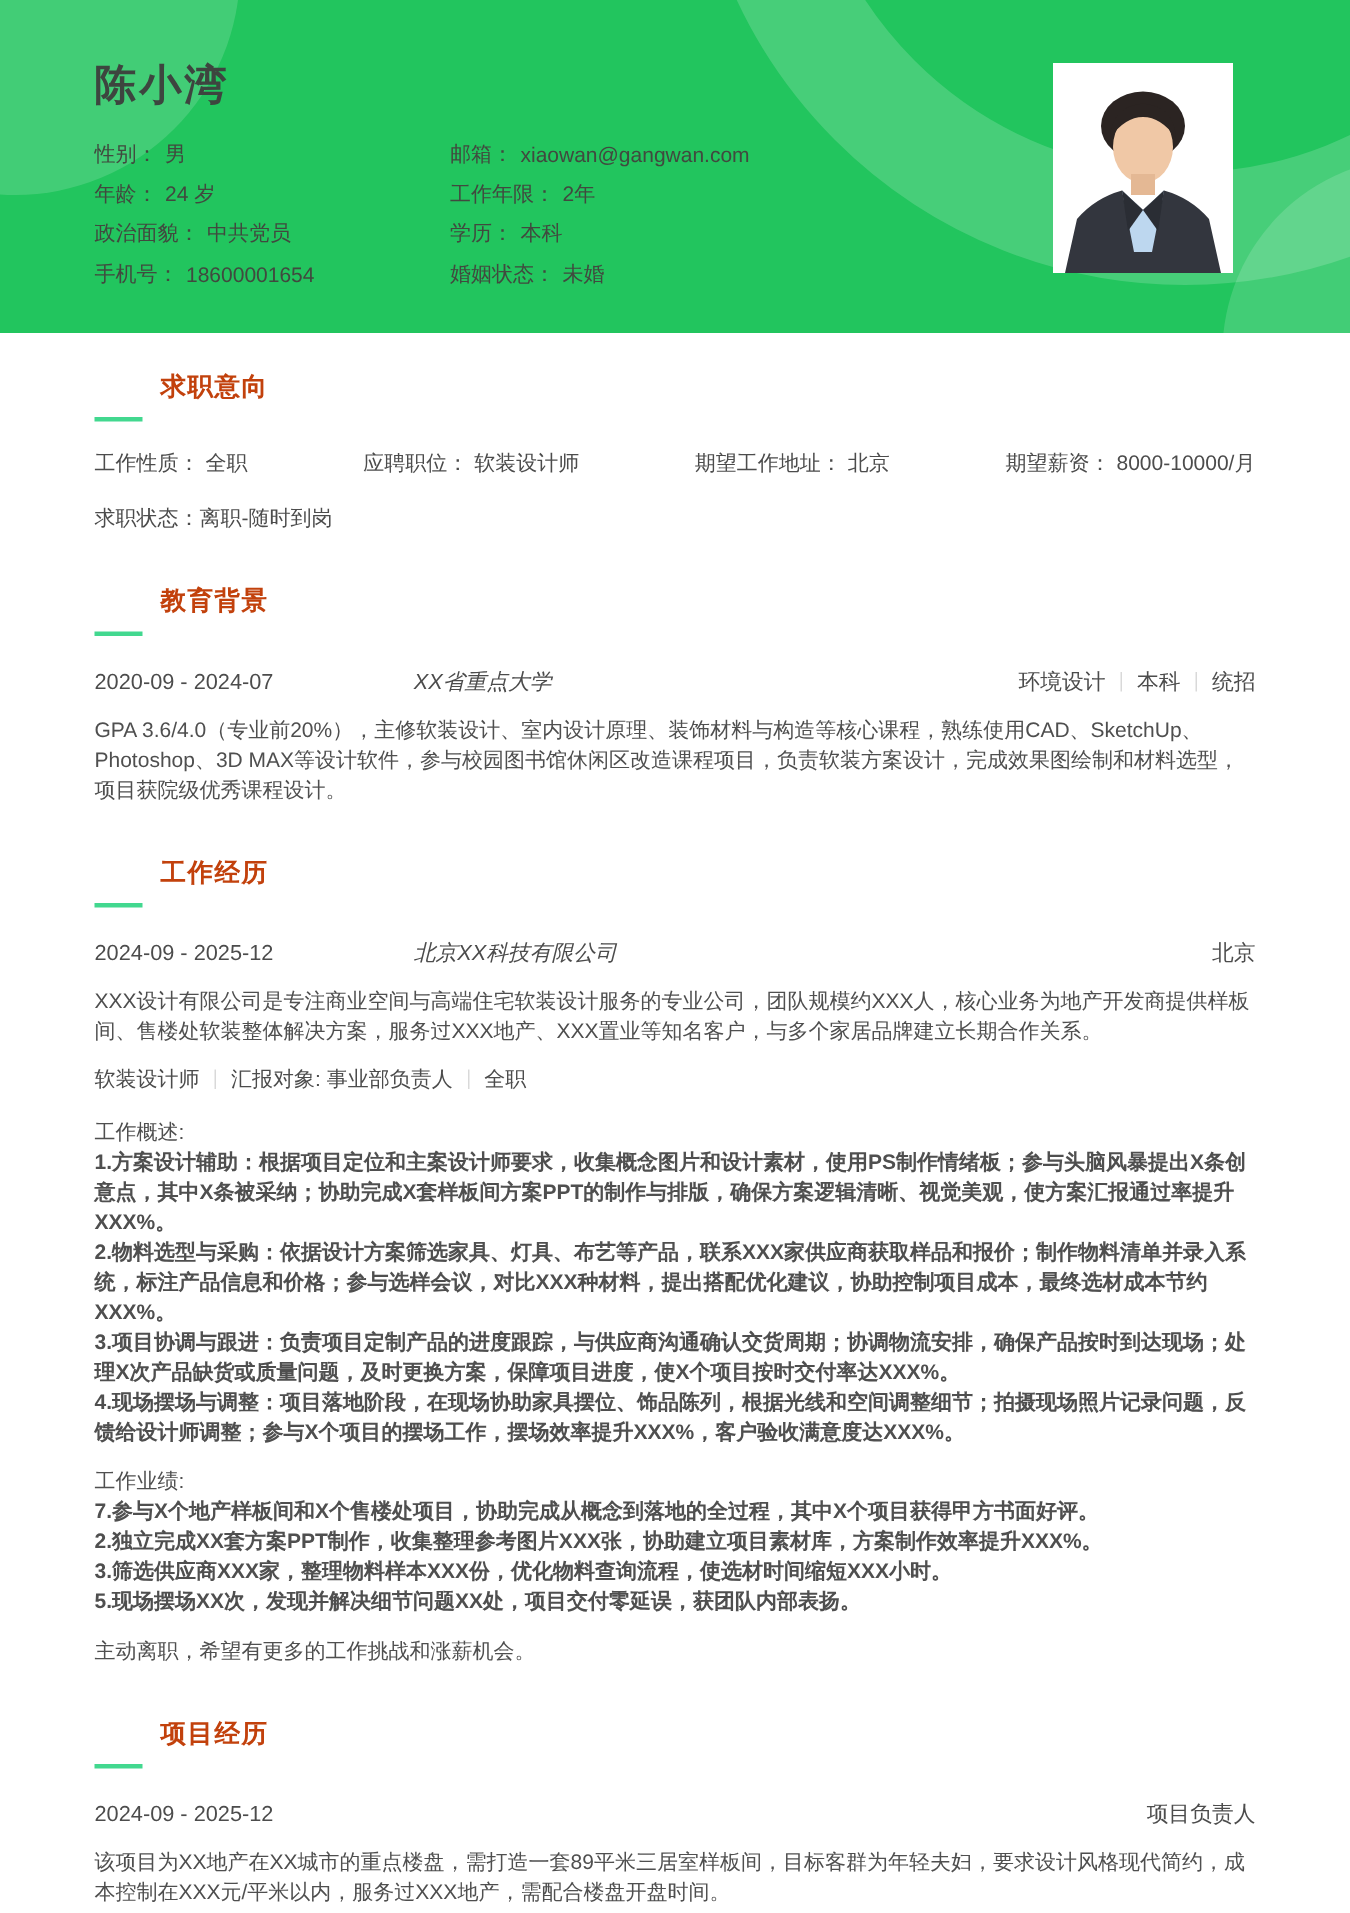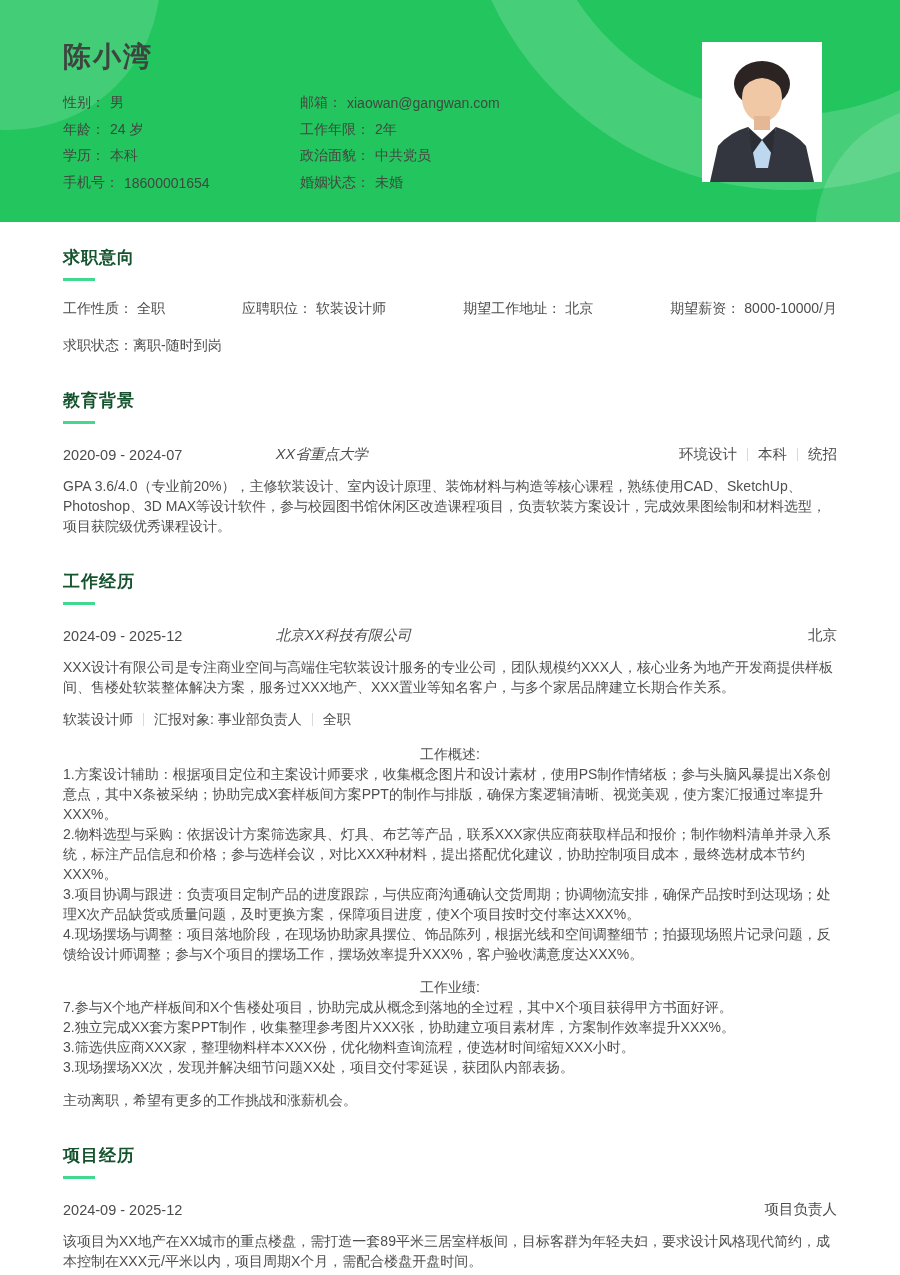--- a/index.html
+++ b/index.html
@@ -61,22 +61,23 @@
     overflow: hidden;
   }
 
   
   .main { padding: 0 63px; }
   .section-title-wrap { margin-top: 24px; }
   .section-title-wrap.gap-lg { margin-top: 34px; }
   .section-title {
     font-size: 17px;
     font-weight: bold;
-    color: #14532d;
+    color: #c2410c;
     letter-spacing: 1px;
+    margin-left: 44px;
   }
   .title-underline {
     width: 32px; height: 3px;
     background: #42d88f;
     margin-top: 9px;
   }
 
   .kv-row {
     margin-top: 19px;
     display: flex;
@@ -107,22 +108,22 @@
     vertical-align: -2px;
   }
 
   .para {
     margin-top: 12px;
     font-size: 14px;
     line-height: 20px;
     color: #4f4f4f;
   }
   .tag-line { margin-top: 14px; font-size: 14px; color: #4c4c4c; }
-  .block-label { margin-top: 15px; font-size: 14px; line-height: 20px; color: #4f4f4f; text-align: center; }
-  .block p { margin: 0; font-size: 14px; line-height: 20px; color: #4f4f4f; }
+  .block-label { margin-top: 15px; font-size: 14px; line-height: 20px; color: #4f4f4f; }
+  .block p { margin: 0; font-size: 14px; line-height: 20px; color: #4f4f4f; font-weight: bold; }
   .block { margin-top: 0; }
   .gap-sm { margin-top: 13px; }
 </style>
 </head>
 <body>
 
 <div class="header">
   <div class="deco deco-ring"></div>
   <div class="deco deco-circle-tl"></div>
   <div class="deco deco-circle-br"></div>
@@ -144,26 +145,26 @@
       <div class="info-cell">
         <span class="info-label">年龄：</span>
         <span class="info-value">24 岁</span>
       </div>
       <div class="info-cell">
         <span class="info-label">工作年限：</span>
         <span class="info-value">2年</span>
       </div>
 
       <div class="info-cell">
+        <span class="info-label">政治面貌：</span>
+        <span class="info-value">中共党员</span>
+      </div>
+      <div class="info-cell">
         <span class="info-label">学历：</span>
         <span class="info-value">本科</span>
-      </div>
-      <div class="info-cell">
-        <span class="info-label">政治面貌：</span>
-        <span class="info-value">中共党员</span>
       </div>
 
       <div class="info-cell">
         <span class="info-label">手机号：</span>
         <span class="info-value">18600001654</span>
       </div>
       <div class="info-cell">
         <span class="info-label">婚姻状态：</span>
         <span class="info-value">未婚</span>
       </div>
@@ -242,28 +243,28 @@
     <p>2.物料选型与采购：依据设计方案筛选家具、灯具、布艺等产品，联系XXX家供应商获取样品和报价；制作物料清单并录入系统，标注产品信息和价格；参与选样会议，对比XXX种材料，提出搭配优化建议，协助控制项目成本，最终选材成本节约XXX%。</p>
     <p>3.项目协调与跟进：负责项目定制产品的进度跟踪，与供应商沟通确认交货周期；协调物流安排，确保产品按时到达现场；处理X次产品缺货或质量问题，及时更换方案，保障项目进度，使X个项目按时交付率达XXX%。</p>
     <p>4.现场摆场与调整：项目落地阶段，在现场协助家具摆位、饰品陈列，根据光线和空间调整细节；拍摄现场照片记录问题，反馈给设计师调整；参与X个项目的摆场工作，摆场效率提升XXX%，客户验收满意度达XXX%。</p>
   </div>
 
   <div class="block-label gap-sm">工作业绩:</div>
   <div class="block">
     <p>7.参与X个地产样板间和X个售楼处项目，协助完成从概念到落地的全过程，其中X个项目获得甲方书面好评。</p>
     <p>2.独立完成XX套方案PPT制作，收集整理参考图片XXX张，协助建立项目素材库，方案制作效率提升XXX%。</p>
     <p>3.筛选供应商XXX家，整理物料样本XXX份，优化物料查询流程，使选材时间缩短XXX小时。</p>
-    <p>3.现场摆场XX次，发现并解决细节问题XX处，项目交付零延误，获团队内部表扬。</p>
+    <p>5.现场摆场XX次，发现并解决细节问题XX处，项目交付零延误，获团队内部表扬。</p>
   </div>
 
   <p class="para gap-sm" style="margin-top:13px;">主动离职，希望有更多的工作挑战和涨薪机会。</p>
 
   <div class="section-title-wrap gap-lg">
     <div class="section-title">项目经历</div>
     <div class="title-underline"></div>
   </div>
   <div class="meta-row">
     <span class="meta-left">2024-09 - 2025-12</span>
     <span class="meta-right">项目负责人</span>
   </div>
-  <p class="para">该项目为XX地产在XX城市的重点楼盘，需打造一套89平米三居室样板间，目标客群为年轻夫妇，要求设计风格现代简约，成本控制在XXX元/平米以内，项目周期X个月，需配合楼盘开盘时间。</p>
+  <p class="para">该项目为XX地产在XX城市的重点楼盘，需打造一套89平米三居室样板间，目标客群为年轻夫妇，要求设计风格现代简约，成本控制在XXX元/平米以内，服务过XXX地产，需配合楼盘开盘时间。</p>
 
 </div>
 
 </body></html>

